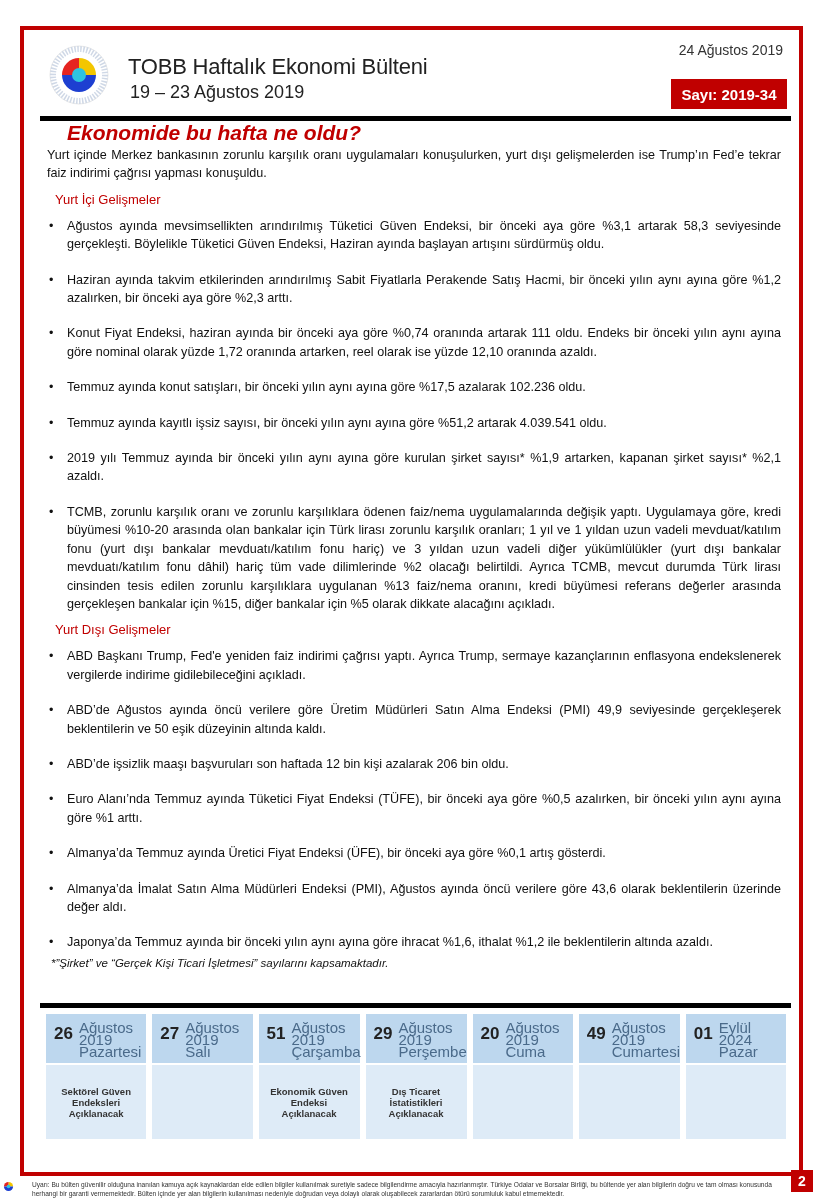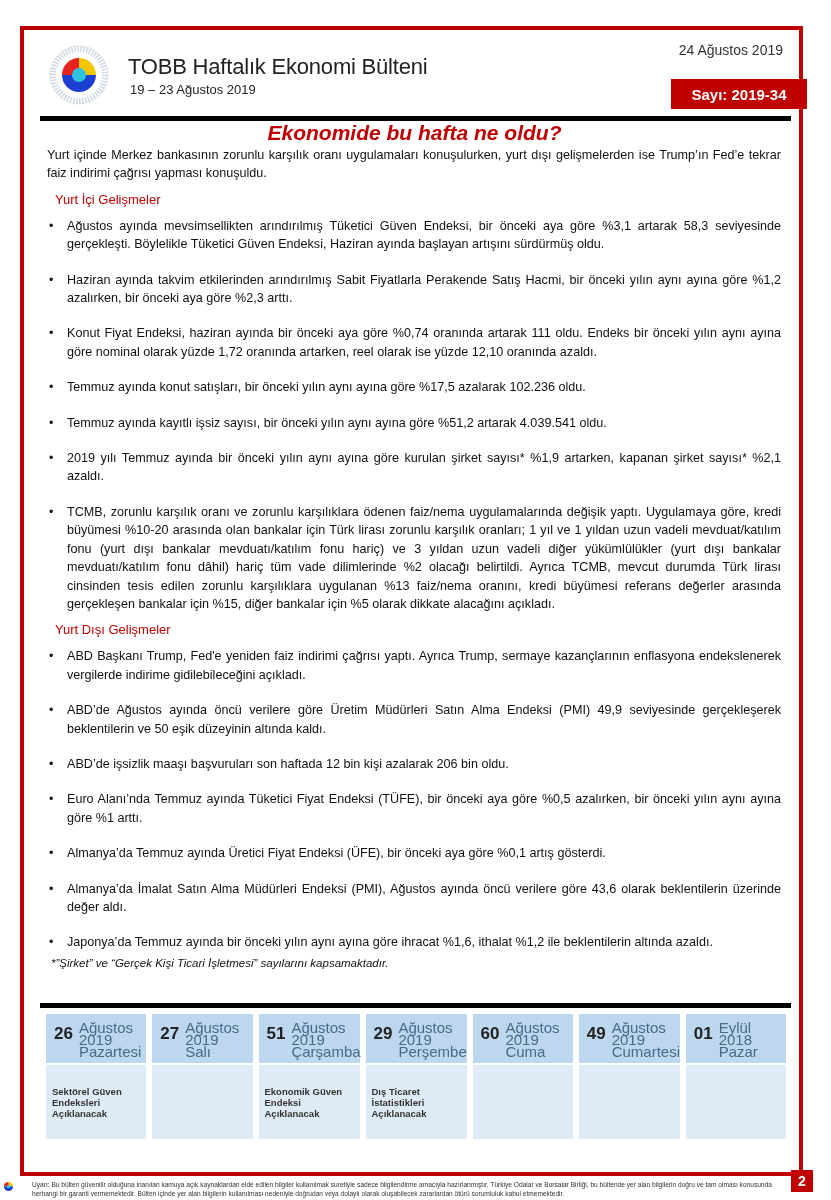--- a/index.html
+++ b/index.html
@@ -4,46 +4,46 @@
 <style>
   html, body { margin: 0; padding: 0; background: #ffffff; }
   body { width: 831px; height: 1200px; position: relative; overflow: hidden;
          font-family: "Liberation Sans", "DejaVu Sans", sans-serif; color: #111; }
 
   .frame { position: absolute; left: 20px; top: 26px; width: 783px; height: 1150px;
            border: 4px solid #c00000; box-sizing: border-box; }
 
   .logo { position: absolute; left: 48px; top: 44px; width: 62px; height: 62px; }
   .title { position: absolute; left: 128px; top: 54px; font-size: 22px; color: #222; letter-spacing: -0.2px; }
-  .subtitle { position: absolute; left: 130px; top: 82px; font-size: 13px; color: #222; }
+  .subtitle { position: absolute; left: 130px; top: 82px; font-size: 18px; color: #222; }
   .date-top { position: absolute; right: 48px; top: 42px; font-size: 14px; color: #333; }
-  .issue-badge { position: absolute; left: 671px; top: 79px; width: 136px; height: 30px; background: #c00000;
+  .issue-badge { position: absolute; left: 671px; top: 79px; width: 116px; height: 30px; background: #c00000;
                  color: #fff; font-weight: bold; font-size: 15px; display: flex; align-items: center; justify-content: center; }
 
   .rule { position: absolute; left: 40px; width: 751px; height: 5px; background: #000; }
   .rule.top { top: 116px; }
   .rule.bottom { top: 1003px; }
 
   .content { position: absolute; left: 47px; top: 120px; width: 734px; font-size: 12.6px; line-height: 18.4px; color: #111; }
-  .headline { font-size: 21px; line-height: 26px; font-style: italic; color: #c00000; margin: 0 0 0 1px; text-align: center; }
+  .headline { font-size: 21px; line-height: 26px; font-style: italic; color: #c00000; margin: 0 0 0 20px; }
   .intro { margin: 0; text-align: justify; }
   .section-title { color: #c00000; font-size: 13px; margin: 8px; line-height: 18px; }
   ul.bullets { list-style: none; margin: 0; padding: 0; }
   ul.bullets li { position: relative; padding-left: 20px; text-align: justify; margin-bottom: 17px; }
   ul.bullets li:last-child { margin-bottom: 0; }
   ul.bullets li .dot { position: absolute; left: 2px; top: 0; }
   .footnote { font-style: italic; font-size: 11.5px; margin: 2px 0 0 4px; }
 
   .calendar { position: absolute; left: 46px; top: 1014px; width: 740px; display: flex; gap: 6px; }
   .day { width: 101px; display: flex; flex-direction: column; }
   .day-head { background: #bdd7ee; height: 49px; display: flex; align-items: flex-start; padding: 8px 0 0 8px; box-sizing: border-box; }
   .day-num { font-size: 17px; font-weight: bold; color: #222; margin-right: 6px; margin-top: 2px; }
   .day-meta { font-size: 15px; line-height: 12px; color: #4a6a8a; }
   .day-body { background: #deebf7; height: 74px; margin-top: 2px; display: flex; align-items: center; justify-content: center;
-              text-align: left; font-size: 9.5px; line-height: 11px; font-weight: bold; color: #333; padding: 0 6px; box-sizing: border-box; }
+              text-align: center; font-size: 9.5px; line-height: 11px; font-weight: bold; color: #333; padding: 0 6px; box-sizing: border-box; }
 
   .disclaimer { position: absolute; left: 18px; top: 1180px; width: 740px; font-size: 6.6px; line-height: 9px; color: #333; padding-left: 14px; }
   .disclaimer-icon { position: absolute; left: 3px; top: 1181px; width: 11px; height: 11px; }
   .page-num { position: absolute; left: 791px; top: 1170px; width: 22px; height: 22px; background: #c00000; color: #fff;
               font-weight: bold; font-size: 14px; display: flex; align-items: center; justify-content: center; }
 </style>
 </head>
 <body>
 
 <div class="frame"></div>
@@ -118,36 +118,36 @@
   </div>
   <div class="day">
     <div class="day-head">
       <span class="day-num">29</span>
       <span class="day-meta"><span>Ağustos 2019</span><br><span>Perşembe</span></span>
     </div>
     <div class="day-body">Dış Ticaret İstatistikleri Açıklanacak</div>
   </div>
   <div class="day">
     <div class="day-head">
-      <span class="day-num">60</span>
+      <span class="day-num">20</span>
       <span class="day-meta"><span>Ağustos 2019</span><br><span>Cuma</span></span>
     </div>
     <div class="day-body"></div>
   </div>
   <div class="day">
     <div class="day-head">
       <span class="day-num">49</span>
       <span class="day-meta"><span>Ağustos 2019</span><br><span>Cumartesi</span></span>
     </div>
     <div class="day-body"></div>
   </div>
   <div class="day">
     <div class="day-head">
       <span class="day-num">01</span>
-      <span class="day-meta"><span>Eylül 2018</span><br><span>Pazar</span></span>
+      <span class="day-meta"><span>Eylül 2024</span><br><span>Pazar</span></span>
     </div>
     <div class="day-body"></div>
   </div>
 </div>
 
 <svg class="disclaimer-icon" viewBox="0 0 12 12">
   <path d="M6 1 A5 5 0 0 1 11 6 L6 6 Z" fill="#f3c600"></path>
   <path d="M6 1 A5 5 0 0 0 1 6 L6 6 Z" fill="#e52420"></path>
   <path d="M1 6 A5 5 0 0 0 11 6 L6 6 Z" fill="#1d3fd1"></path>
   <circle cx="6" cy="6" r="2" fill="#2ec4e0"></circle>

